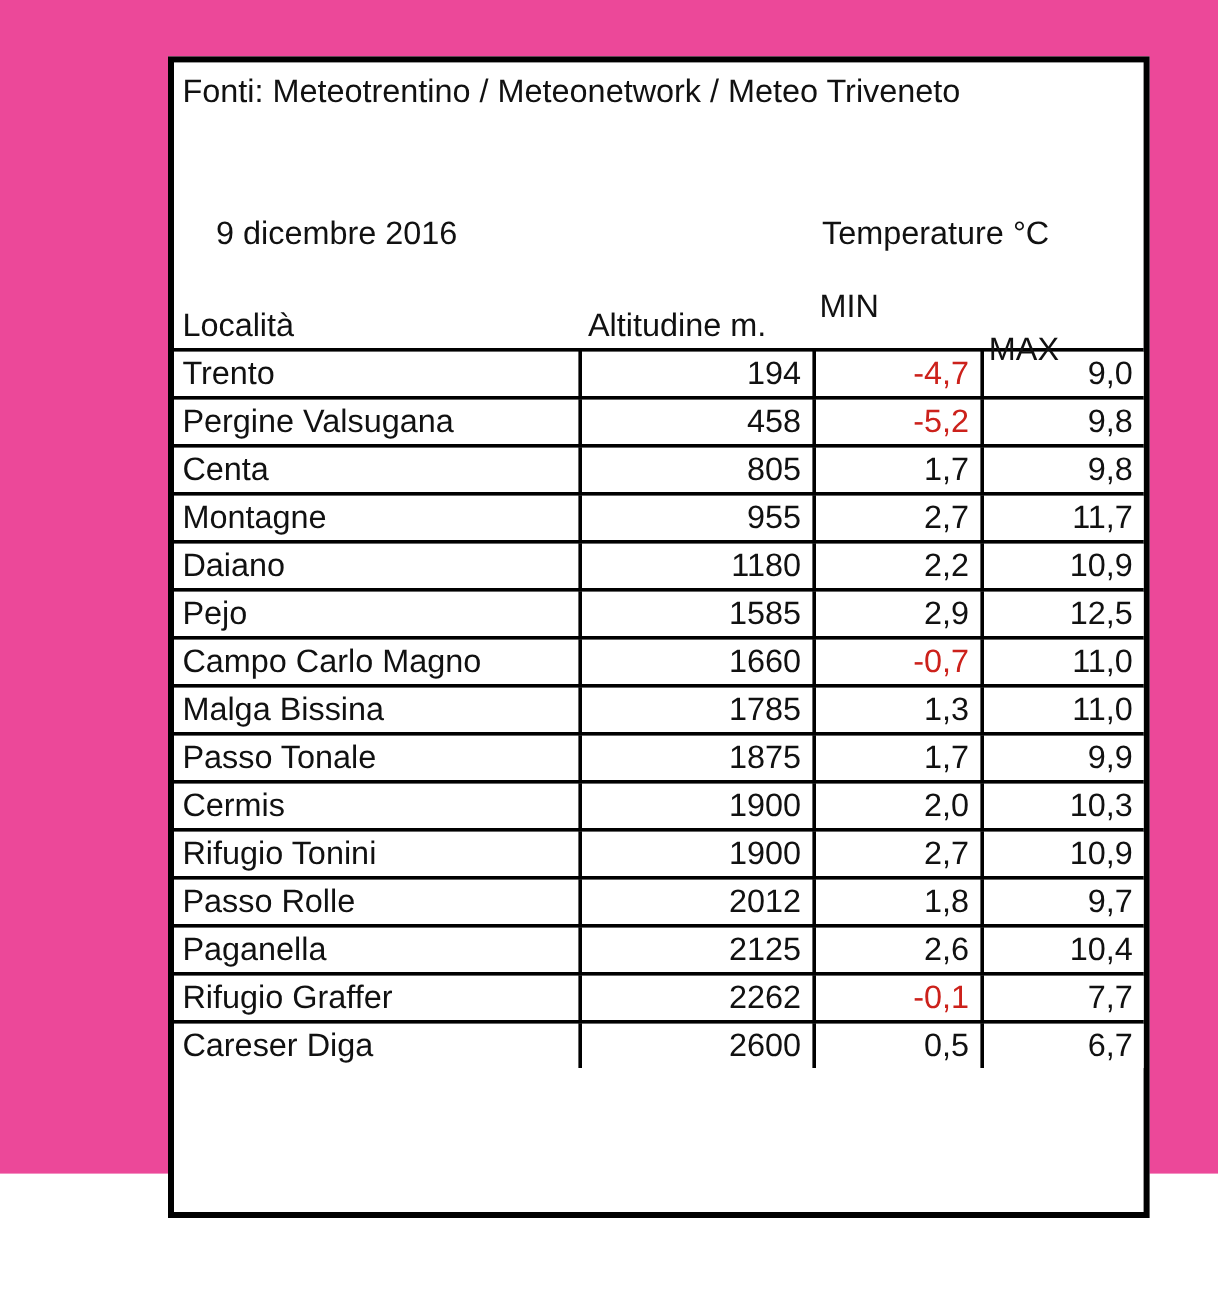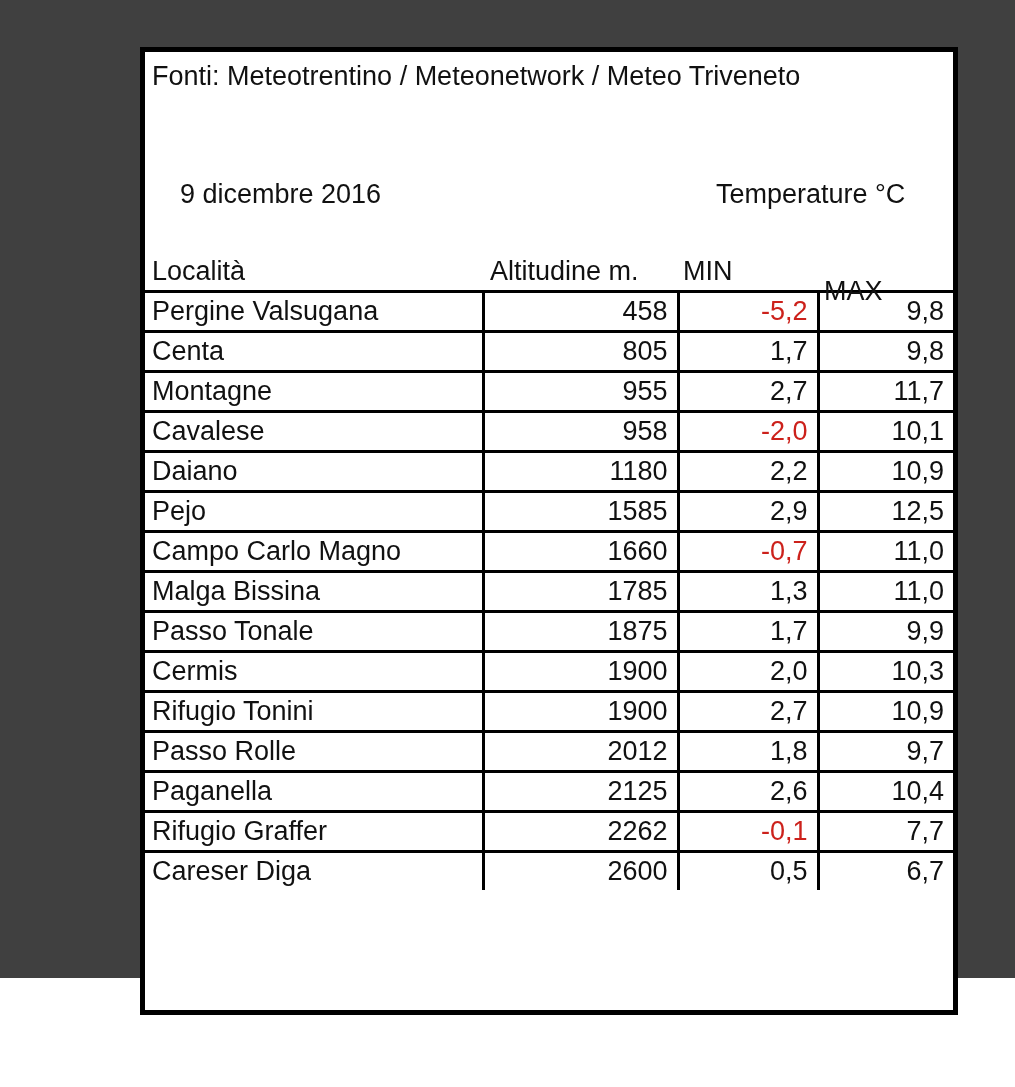--- a/index.html
+++ b/index.html
@@ -9,21 +9,21 @@
     width: 1015px;
     height: 1087px;
     font-family: "Liberation Sans", sans-serif;
     color: #111111;
     overflow: hidden;
   }
   .sheet {
     position: relative;
     width: 1015px;
     height: 978px;
-    background: #404040;
+    background: #ec4899;
   }
   .table-frame {
     position: absolute;
     left: 140px;
     top: 47px;
     width: 818px;
     height: 968px;
     box-sizing: border-box;
     border: 5px solid #000000;
     background: #ffffff;
@@ -34,24 +34,24 @@
   }
   .head-area .txt {
     position: absolute;
     font-size: 27px;
     line-height: 32px;
     white-space: nowrap;
     color: #111111;
   }
   .src-line   { left: 7px;   top: 8px; }
   .date-line  { left: 7px;   top: 126px; margin-left: 28px; }
-  .temp-label { left: 540px; top: 126px; margin-left: 31px; }
+  .temp-label { left: 540px; top: 126px; }
   .colhdr-loc { left: 7px;   top: 203px; }
   .colhdr-alt { left: 345px; top: 203px; text-align: right; }
-  .colhdr-min { left: 538px; top: 203px; }
+  .colhdr-min { left: 538px; top: 187px; }
   .colhdr-max { left: 679px; top: 203px; margin-top: 20px; }
 
   table.data {
     width: 808px;
     border-collapse: collapse;
     table-layout: fixed;
   }
   table.data td {
     height: 37px;
     border: 3px solid #000000;
@@ -94,20 +94,26 @@
     </div>
 
     <table class="data">
       <colgroup>
         <col style="width:338px">
         <col style="width:195px">
         <col style="width:140px">
         <col style="width:135px">
       </colgroup>
       <tbody>
+  <tr>
+    <td class="c-loc">Trento</td>
+    <td class="c-alt">194</td>
+    <td class="c-min neg">-4,7</td>
+    <td class="c-max">9,0</td>
+  </tr>
 
   <tr>
     <td class="c-loc">Pergine Valsugana</td>
     <td class="c-alt">458</td>
     <td class="c-min neg">-5,2</td>
     <td class="c-max">9,8</td>
   </tr>
 
 
   <tr>
@@ -117,26 +123,20 @@
     <td class="c-max">9,8</td>
   </tr>
 
   <tr>
     <td class="c-loc">Montagne</td>
     <td class="c-alt">955</td>
     <td class="c-min">2,7</td>
     <td class="c-max">11,7</td>
   </tr>
 
-  <tr>
-    <td class="c-loc">Cavalese</td>
-    <td class="c-alt">958</td>
-    <td class="c-min neg">-2,0</td>
-    <td class="c-max">10,1</td>
-  </tr>
 
   <tr>
     <td class="c-loc">Daiano</td>
     <td class="c-alt">1180</td>
     <td class="c-min">2,2</td>
     <td class="c-max">10,9</td>
   </tr>
 
 
   <tr>

